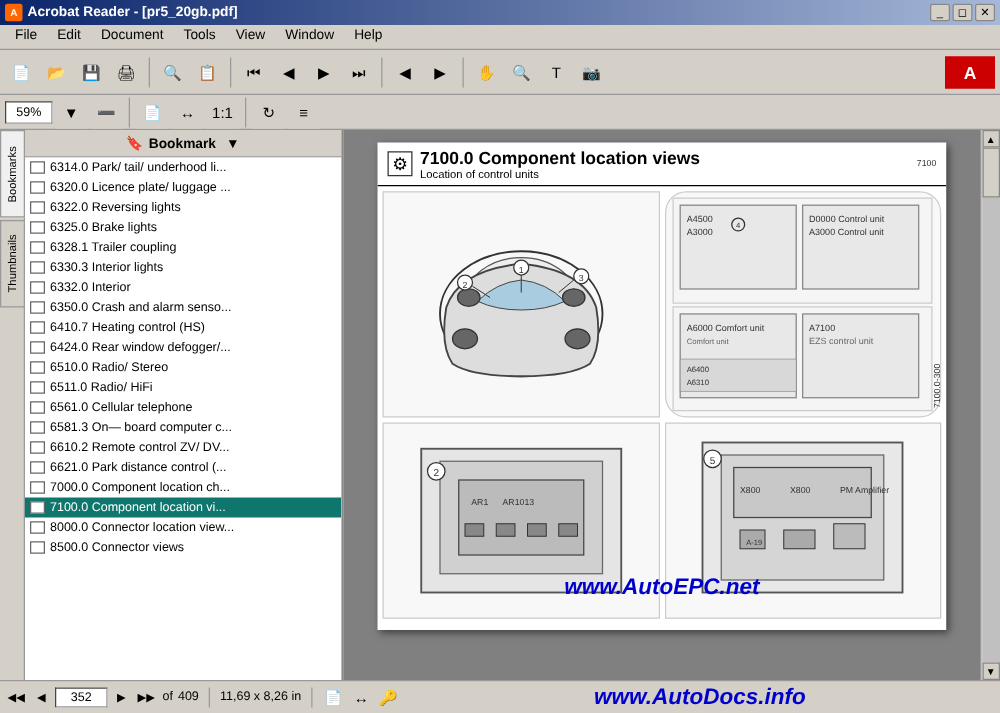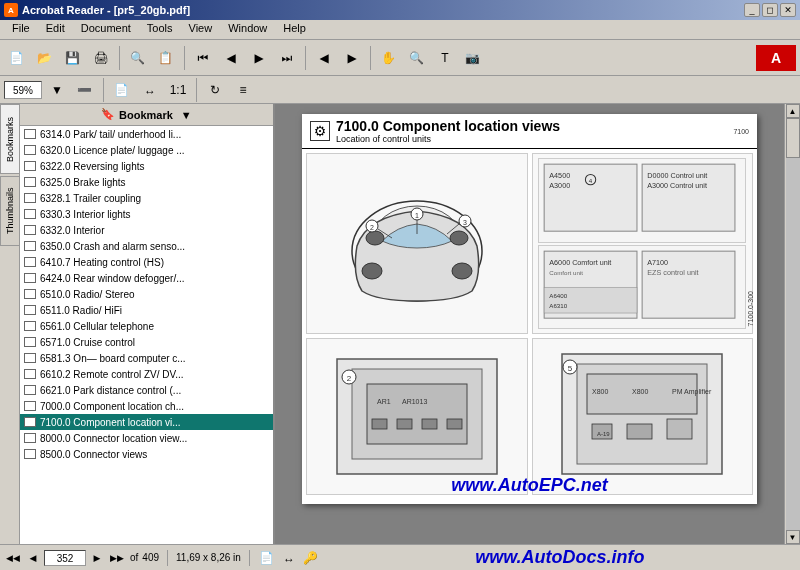--- a/index.html
+++ b/index.html
@@ -215,21 +215,21 @@
     .side-text {
       writing-mode: vertical-lr;
       transform: rotate(180deg);
       font-size: 7px;
       color: #333;
     }
 
     
     .watermark {
       position: absolute;
-      bottom: 8px;
+      bottom: 24px;
       left: 50%;
       transform: translateX(-50%);
       font-size: 18px;
       font-weight: bold;
       color: #0000cc;
       font-style: italic;
       white-space: nowrap;
     }
   </style>
 </head>
@@ -361,24 +361,20 @@
         <div class="bookmark-item">
           <div class="bookmark-icon"></div>
           <span>6511.0 Radio/ HiFi</span>
         </div>
         <div class="bookmark-item">
           <div class="bookmark-icon"></div>
           <span>6561.0 Cellular telephone</span>
         </div>
         <div class="bookmark-item">
           <div class="bookmark-icon"></div>
-          <span>6571.0 Cruise control</span>
-        </div>
-        <div class="bookmark-item">
-          <div class="bookmark-icon"></div>
           <span>6581.3 On— board computer c...</span>
         </div>
         <div class="bookmark-item">
           <div class="bookmark-icon"></div>
           <span>6610.2 Remote control ZV/ DV...</span>
         </div>
         <div class="bookmark-item">
           <div class="bookmark-icon"></div>
           <span>6621.0 Park distance control (...</span>
         </div>
@@ -436,21 +432,21 @@
             <text x="55" y="64" text-anchor="middle" font-size="7" fill="#333">2</text>
             <circle cx="148" cy="55" r="6" fill="white" stroke="#333" stroke-width="1"></circle>
             <text x="148" y="59" text-anchor="middle" font-size="7" fill="#333">3</text>
 
             <line x1="100" y1="54" x2="100" y2="68" stroke="#333" stroke-width="0.8"></line>
             <line x1="61" y1="63" x2="75" y2="72" stroke="#333" stroke-width="0.8"></line>
             <line x1="142" y1="58" x2="130" y2="68" stroke="#333" stroke-width="0.8"></line>
           </svg>
         </div>
 
-        <div class="diagram-box" style="display: flex; flex-direction: column; gap: 2px; padding: 4px;">
+        <div class="diagram-box" style="display: flex; flex-direction: column; gap: 2px; padding: 4px; border-radius: 17px;">
           <div style="flex:1; border:1px solid #ccc; background:#f5f5f5; position:relative; overflow:hidden;">
             <svg width="100%" height="100%" viewBox="0 0 200 80">
               <rect x="5" y="5" width="90" height="65" fill="#e8e8e8" stroke="#888" stroke-width="1"></rect>
               <text x="10" y="18" font-size="7" fill="#333">A4500</text>
               <text x="10" y="28" font-size="7" fill="#333">A3000</text>
               <rect x="100" y="5" width="90" height="65" fill="#e8e8e8" stroke="#888" stroke-width="1"></rect>
               <text x="105" y="18" font-size="7" fill="#333">D0000 Control unit</text>
               <text x="105" y="28" font-size="7" fill="#333">A3000 Control unit</text>
               <circle cx="50" cy="20" r="5" fill="none" stroke="#333" stroke-width="1"></circle>
               <text x="50" y="23" text-anchor="middle" font-size="6" fill="#333">4</text>

